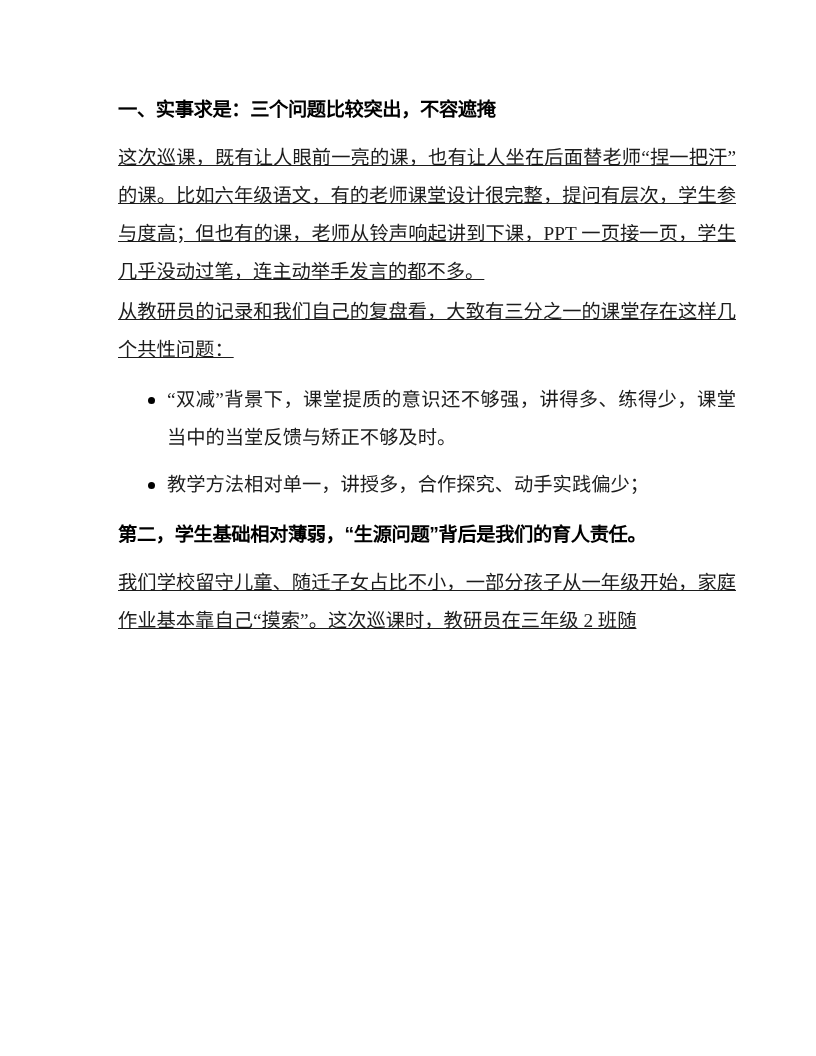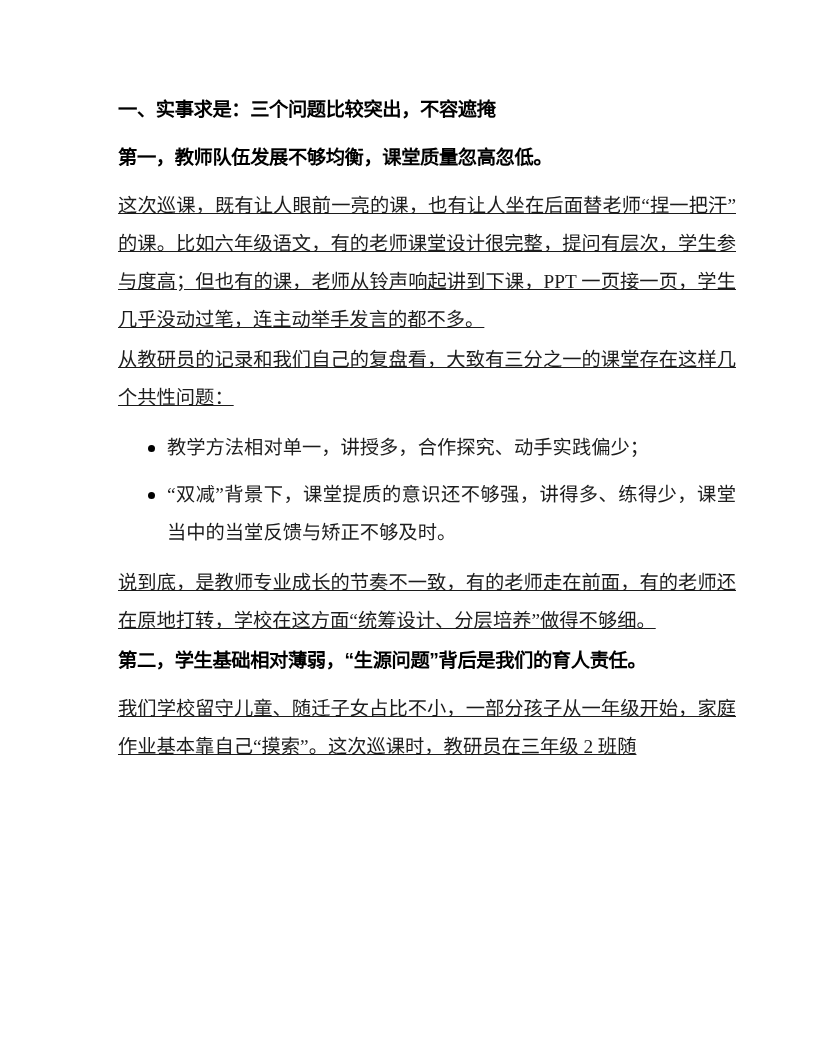--- a/index.html
+++ b/index.html
@@ -61,36 +61,34 @@
     background: #000000;
   }
 </style>
 </head>
 <body>
 
 <div class="page">
 
   <h1 class="section-heading">一、实事求是：三个问题比较突出，不容遮掩</h1>
 
-  <h2 class="sub-heading">第一，教师队伍发展不够均衡，课堂质量忽高忽低。</h2>
 
   <p class="body-para">这次巡课，既有让人眼前一亮的课，也有让人坐在后面替老师“捏一把汗”的课。比如六年级语文，有的老师课堂设计很完整，提问有层次，学生参与度高；但也有的课，老师从铃声响起讲到下课，PPT 一页接一页，学生几乎没动过笔，连主动举手发言的都不多。</p>
 
   <p class="body-para">从教研员的记录和我们自己的复盘看，大致有三分之一的课堂存在这样几个共性问题：</p>
 
   <ul class="issue-list">
     <li class="issue-item">
       <span class="bullet-dot"></span>
-      <span>教学方法相对单一，讲授多，合作探究、动手实践偏少；</span>
+      <span>“双减”背景下，课堂提质的意识还不够强，讲得多、练得少，课堂当中的当堂反馈与矫正不够及时。</span>
     </li>
     <li class="issue-item">
       <span class="bullet-dot"></span>
-      <span>“双减”背景下，课堂提质的意识还不够强，讲得多、练得少，课堂当中的当堂反馈与矫正不够及时。</span>
+      <span>教学方法相对单一，讲授多，合作探究、动手实践偏少；</span>
     </li>
   </ul>
 
-  <p class="body-para">说到底，是教师专业成长的节奏不一致，有的老师走在前面，有的老师还在原地打转，学校在这方面“统筹设计、分层培养”做得不够细。</p>
 
   <h2 class="sub-heading">第二，学生基础相对薄弱，“生源问题”背后是我们的育人责任。</h2>
 
   <p class="body-para">我们学校留守儿童、随迁子女占比不小，一部分孩子从一年级开始，家庭作业基本靠自己“摸索”。这次巡课时，教研员在三年级 2 班随</p>
 
 </div>
 
 </body></html>

